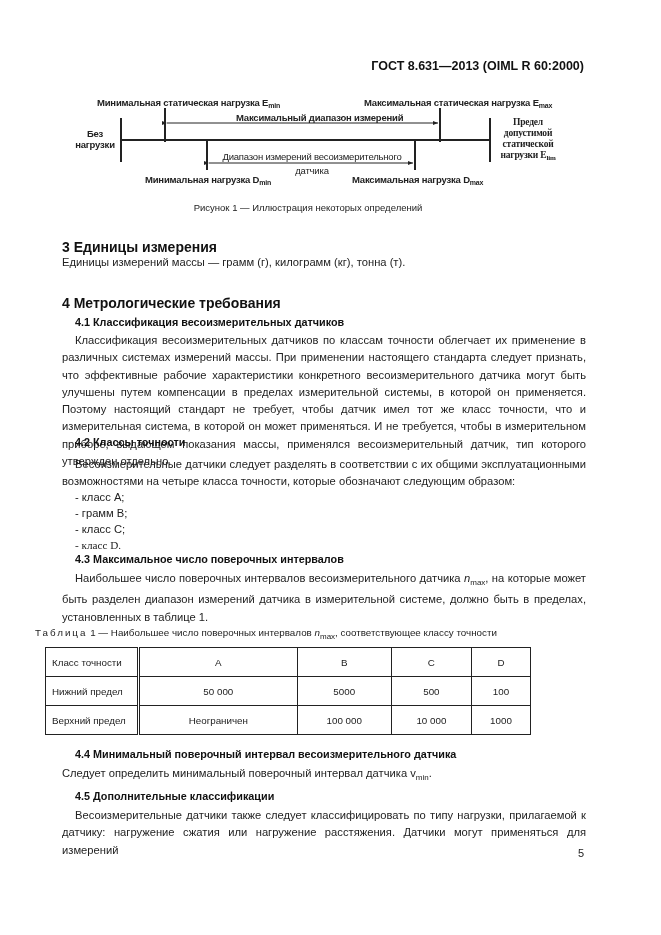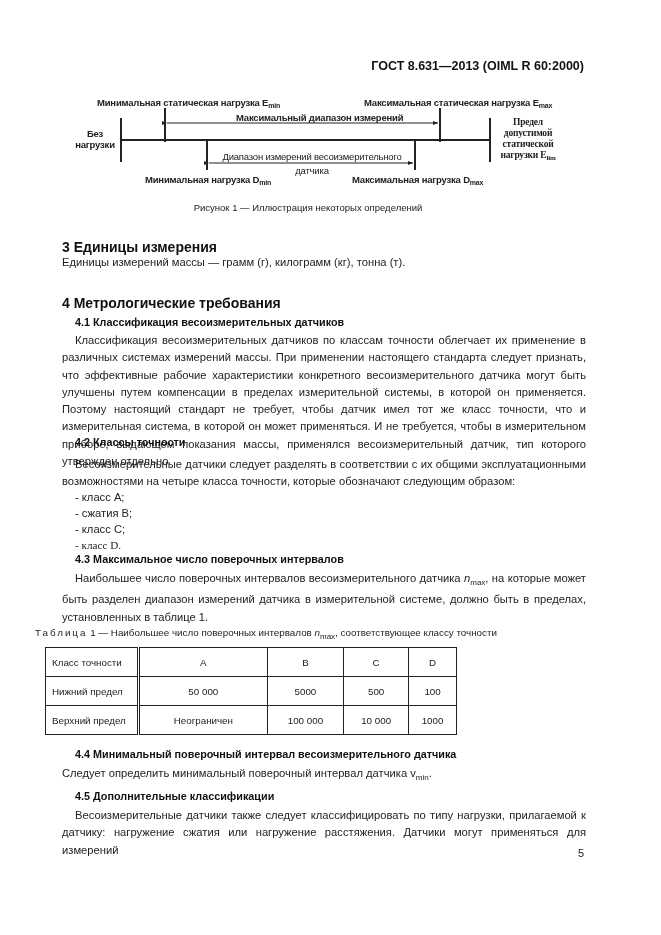--- a/index.html
+++ b/index.html
@@ -13,21 +13,21 @@
   .flabel sub { font-size: 7px; vertical-align: -2px; }
   .caption { left: 0; width: 616px; top: 202px; text-align: center; font-size: 9.5px; color:#222; }
   .h2 { left: 62px; font-weight: bold; font-size: 14px; color:#111;margin-top:8px; }
   .h3 { left: 75px; font-weight: bold; font-size: 10.8px; color:#111; }
   .para { left: 62px; width: 524px; font-size: 11.2px; line-height: 17.3px; text-align: justify; color:#222; }
   .para .ind { display:inline-block; width: 13px; }
   .plain { left: 62px; font-size: 11.2px; color:#222; }
   .li { left: 75px; font-size: 11.2px; color:#222; }
   .tcap { left: 35px; top: 627px; font-size: 9.8px; color:#222; white-space: nowrap; }
   .tcap .sp { letter-spacing: 2px; }
-  table.t1 { position:absolute; left: 45px; top: 647px; width: 412px; border-collapse: collapse; font-size: 9.8px; color:#222; }
+  table.t1 { position:absolute; left: 45px; top: 647px; width: 486px; border-collapse: collapse; font-size: 9.8px; color:#222; }
   table.t1 td { border: 1px solid #222; height: 28px; text-align: center; padding: 0; }
   table.t1 td.rh { text-align:left; padding-left: 6px; width: 85px; border-right: 3px double #222; }
   .pnum { right: 77px; top: 847px; font-size: 11px; color:#222; }
   i.var { font-style: italic; }
   sub.s { font-size: 8px; vertical-align: -3px; }
 </style>
 </head>
 <body>
 
 <div class="abs hdr">ГОСТ 8.631—2013 (OIML R 60:2000)</div>
@@ -76,21 +76,21 @@
 <div class="abs plain" style="top:256px;">Единицы измерений массы — грамм (г), килограмм (кг), тонна (т).</div>
 
 <div class="abs h2" style="top:287px;">4  Метрологические требования</div>
 
 <div class="abs h3" style="top:316px;">4.1  Классификация весоизмерительных датчиков</div>
 <div class="abs para" style="top:332px;"><span class="ind"></span><span>Классификация весоизмерительных датчиков по классам точности облегчает их применение в различных системах измерений массы. При применении настоящего стандарта следует признать, что эффективные рабочие характеристики конкретного весоизмерительного датчика могут быть улучшены путем компенсации в пределах измерительной системы, в которой он применяется. Поэтому настоящий стандарт не требует, чтобы датчик имел тот же класс точности, что и измерительная система, в которой он может применяться. И не требуется, чтобы в измерительном приборе, выдающем показания массы, применялся весоизмерительный датчик, тип которого утвержден отдельно.</span></div>
 
 <div class="abs h3" style="top:436px;">4.2  Классы точности</div>
 <div class="abs para" style="top:456px;"><span class="ind"></span><span>Весоизмерительные датчики следует разделять в соответствии с их общими эксплуатационными возможностями на четыре класса точности, которые обозначают следующим образом:</span></div>
 <div class="abs li" style="top:491px;">- класс А;</div>
-<div class="abs li" style="top:507px;">- сжатия В;</div>
+<div class="abs li" style="top:507px;">- грамм В;</div>
 <div class="abs li" style="top:523px;">- класс С;</div>
 <div class="abs li" style="top:539px;font-family:Liberation Serif, serif;">- класс D.</div>
 
 <div class="abs h3" style="top:553px;">4.3  Максимальное число поверочных интервалов</div>
 <div class="abs para" style="top:570px;"><span class="ind"></span><span>Наибольшее число поверочных интервалов весоизмерительного датчика </span><i class="var">n</i><sub class="s">max</sub><span>, на которые может быть разделен диапазон измерений датчика в измерительной системе, должно быть в пределах, установленных в таблице 1.</span></div>
 
 <div class="abs tcap"><span class="sp">Таблица</span><span> 1 — Наибольшее число поверочных интервалов </span><i>n</i><sub class="s">max</sub><span>, соответствующее классу точности</span></div>
 
 <table class="t1">
   <tbody>

